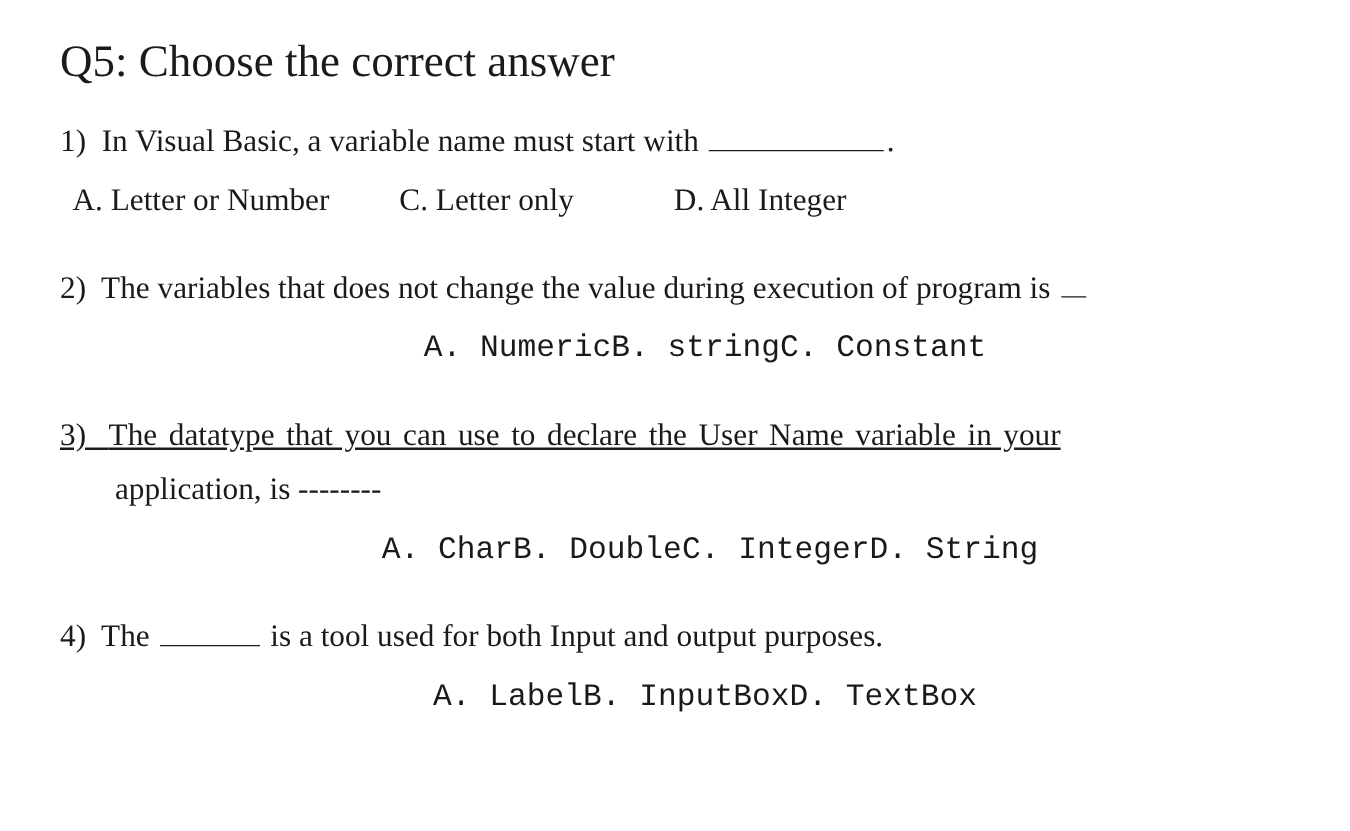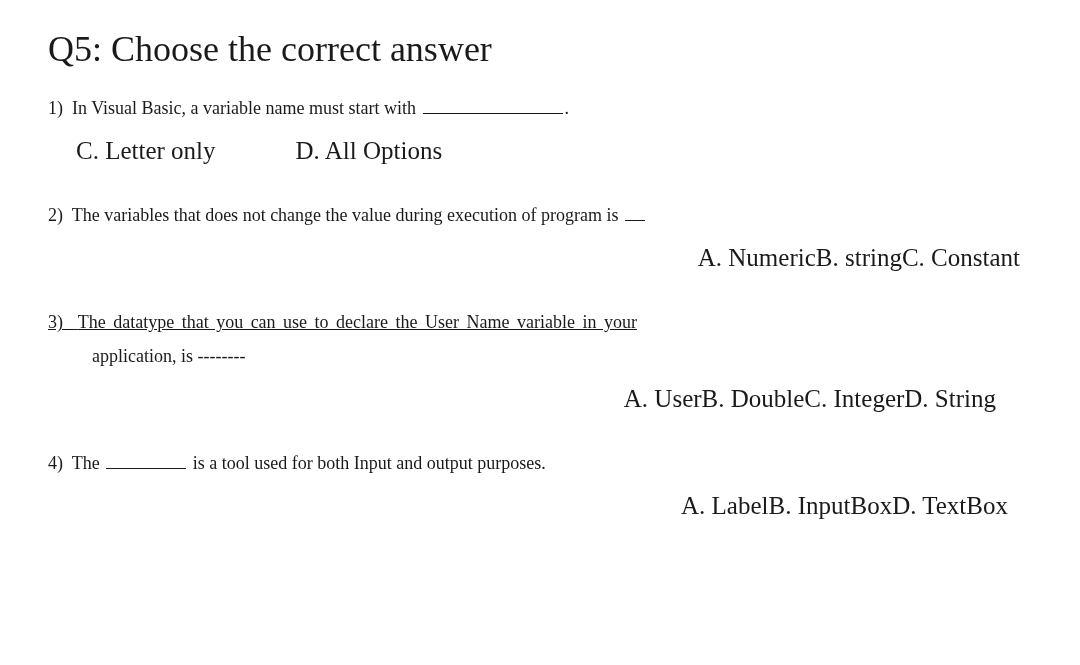--- a/index.html
+++ b/index.html
@@ -14,33 +14,34 @@
       font-family: "Times New Roman", Times, serif;
       color: #1a1a1a;
       padding: 28px 48px 28px 48px;
     }
     .title {
       font-size: 36px;
       font-weight: 400;
       margin-bottom: 26px;
     }
     .question-text {
-      font-size: 18px;
+      font-size: 25px;
       margin-bottom: 16px;
       line-height: 1.4;
     }
     .options-row {
       display: flex;
       margin-bottom: 38px;
       padding-left: 10px;
     }
     .options-row.evenly {
-      justify-content: flex-end;
+      justify-content: center;
       padding-left: 60px;
       padding-right: 12px;
+      font-family: Liberation Mono, monospace;
     }
     .options-row.q1 {
       gap: 38px;
     }
     .option {
       font-size: 25px;
       white-space: nowrap;
     }
     .q3-text {
       text-align: justify;
@@ -68,43 +69,44 @@
 </head>
 <body>
 
 <div class="title">Q5: Choose the correct answer</div>
 
 <div class="question-text">
   <span>1)</span>&nbsp;
   <span>In Visual Basic, a variable name must start with </span><span class="blank"></span><span>.</span>
 </div>
 <div class="options-row q1">
+  <span class="option">A.  Letter or Number</span>
   <span class="option" style="margin-left:18px;">C.  Letter only</span>
-  <span class="option" style="margin-left:42px;">D.  All Options</span>
+  <span class="option" style="margin-left:42px;">D.  All Integer</span>
 </div>
 
 <div class="question-text">
   <span>2)</span>&nbsp;
   <span>The variables that does not change the value during execution of program is </span><span class="blank tiny"></span>
 </div>
 <div class="options-row evenly">
   <span class="option">A. Numeric</span>
   <span class="option">B. string</span>
   <span class="option">C. Constant</span>
 </div>
 
 <div class="question-text q3-text" style="margin-bottom:0; word-spacing:3px;text-decoration:underline;">
   <span>3)</span>&nbsp;
   <span>The datatype that you can use to declare the User Name variable in your</span>
 </div>
 <div class="question-text q3-line2">
   <span>application, is --------</span>
 </div>
 <div class="options-row evenly" style="padding-left:92px; padding-right:36px;">
-  <span class="option">A. User</span>
+  <span class="option">A. Char</span>
   <span class="option">B. Double</span>
   <span class="option">C. Integer</span>
   <span class="option">D. String</span>
 </div>
 
 <div class="question-text">
   <span>4)</span>&nbsp;
   <span>The </span><span class="blank short"></span><span> is a tool used for both Input and output purposes.</span>
 </div>
 <div class="options-row evenly" style="padding-left:72px; padding-right:24px; margin-bottom:0;">

